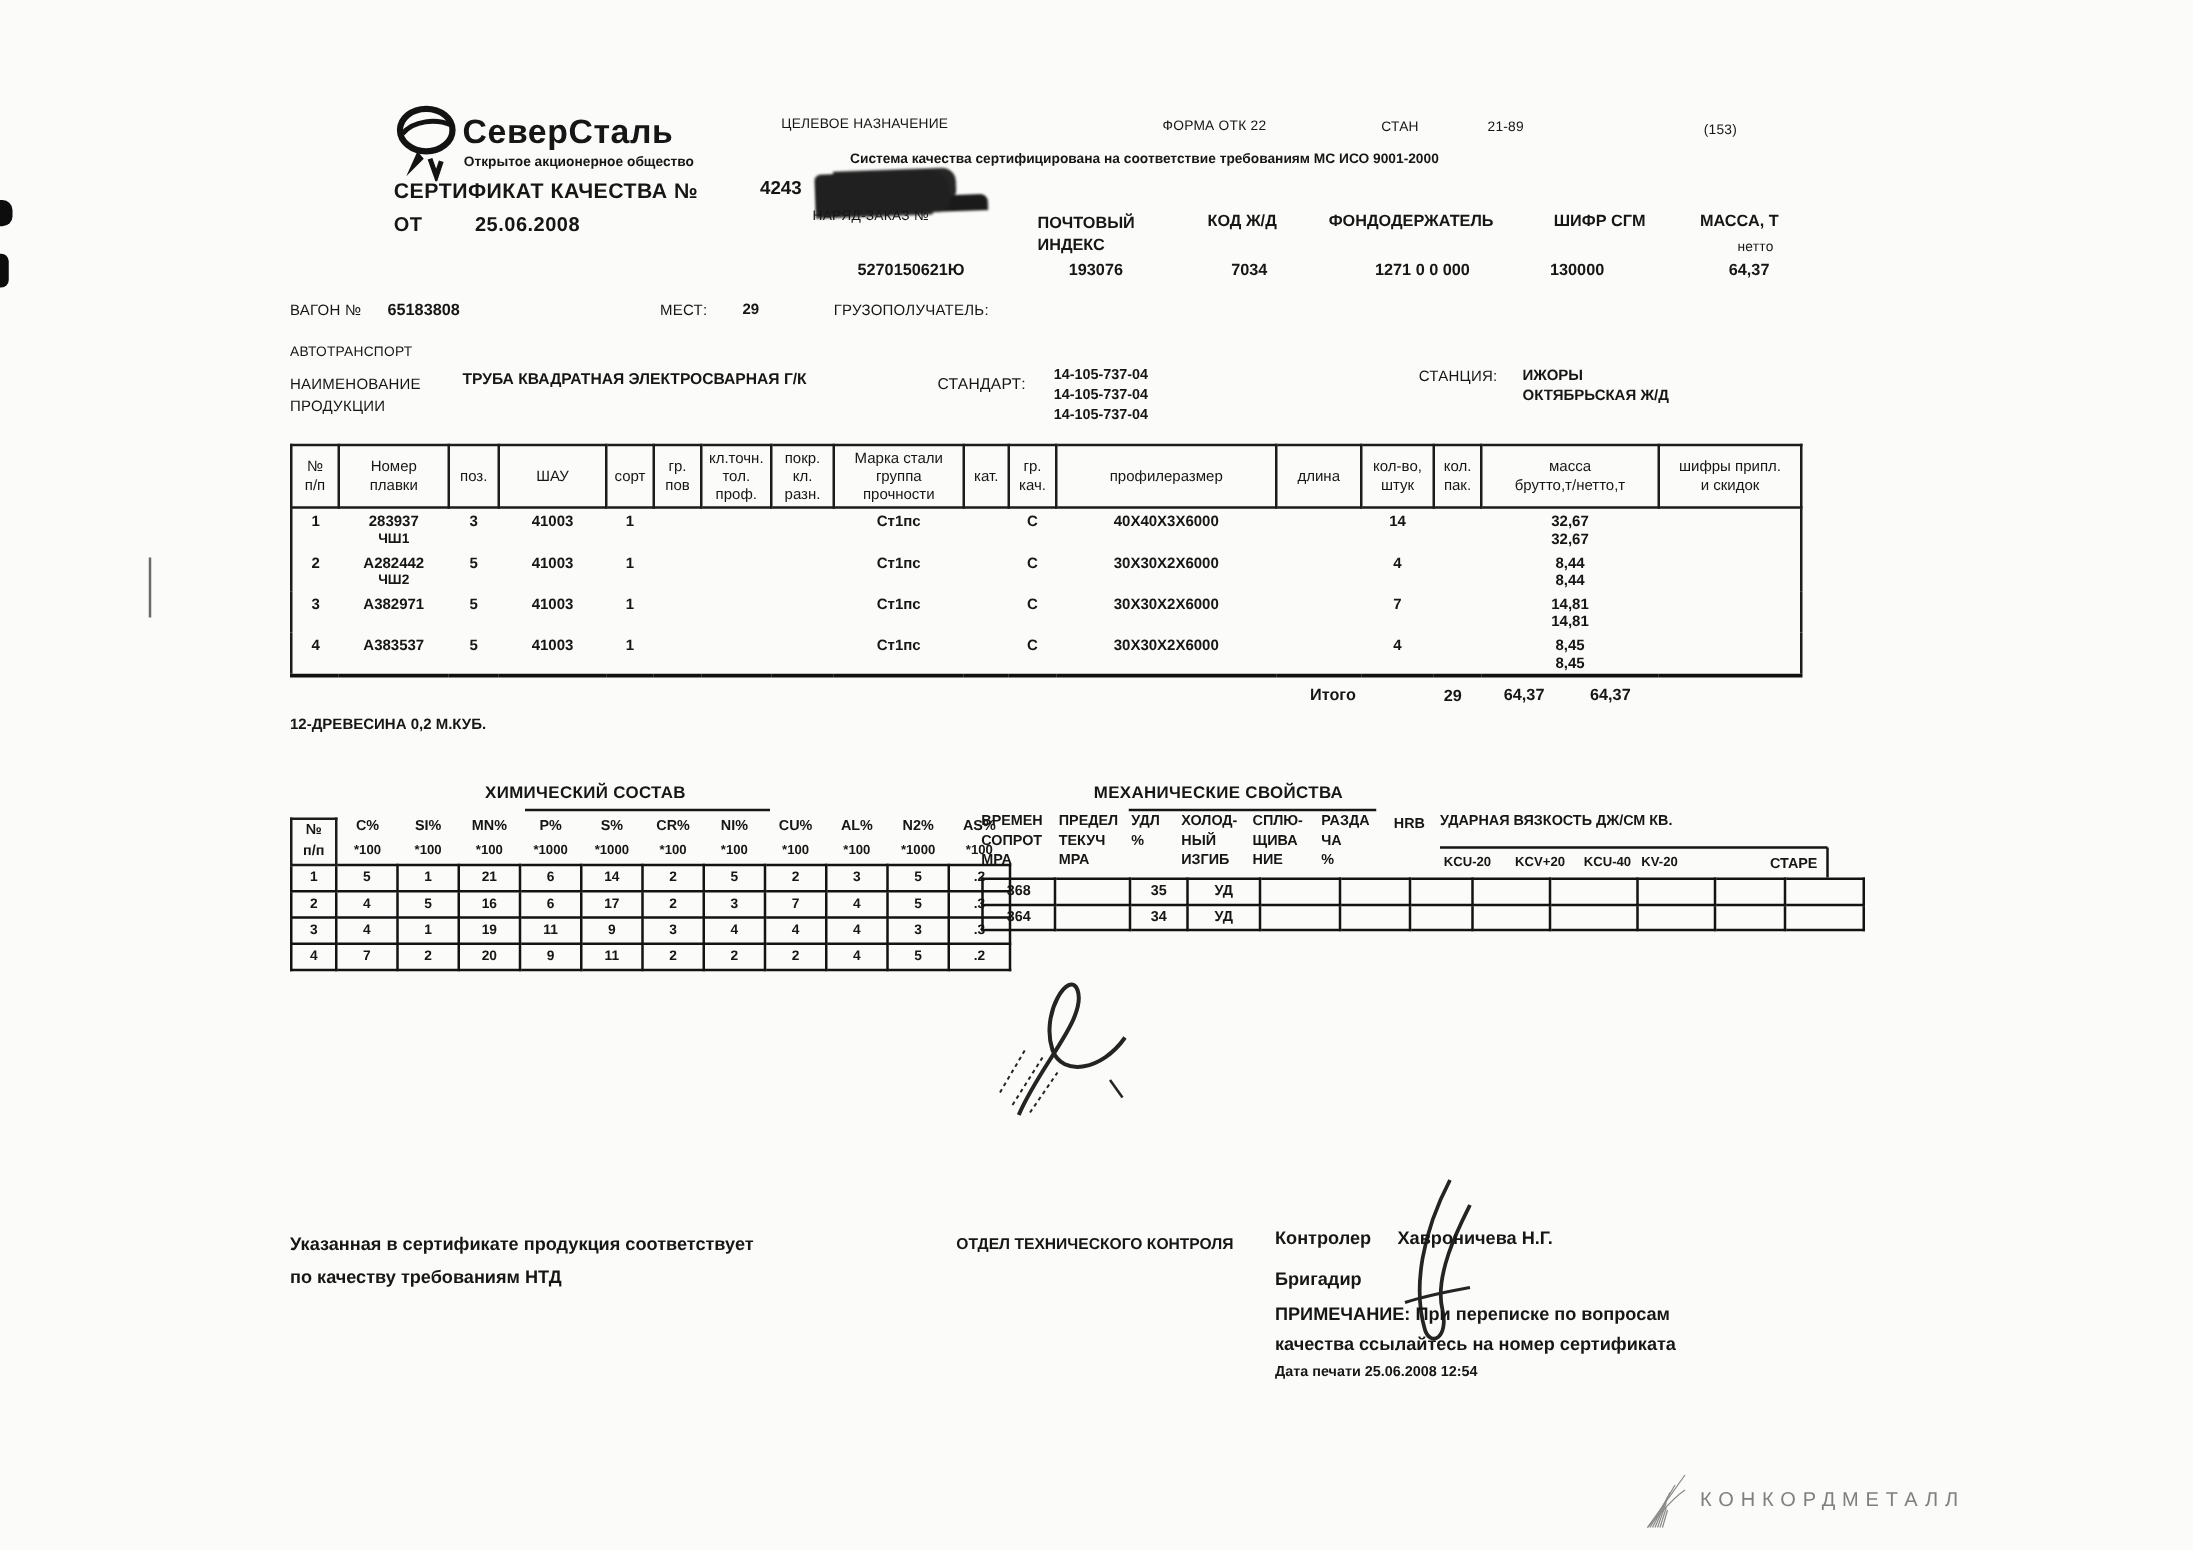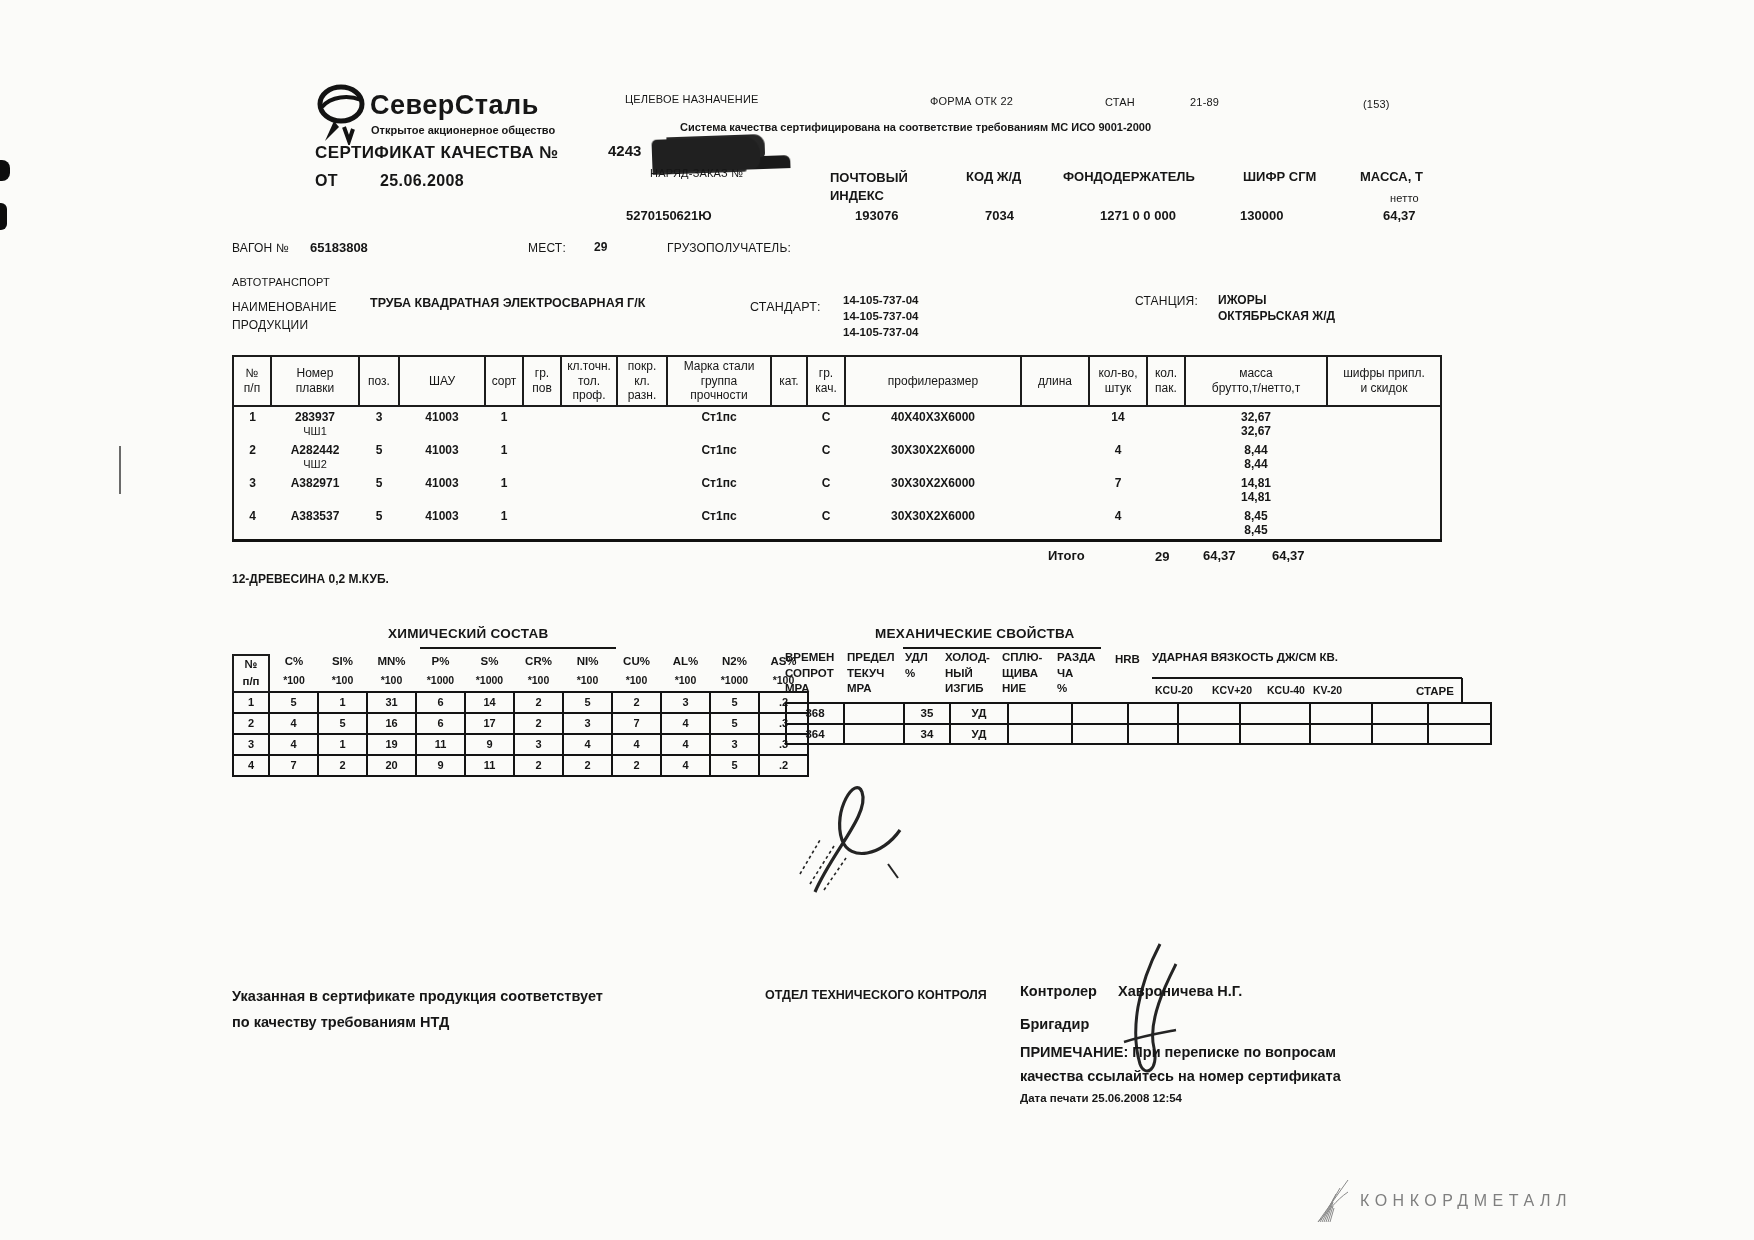--- a/index.html
+++ b/index.html
@@ -17,21 +17,21 @@
   .secmt{font-size:13.5px;font-weight:700;letter-spacing:.3px;}
   .rule{position:absolute;background:#161616;height:2px;}
   
   table.main{border-collapse:collapse;table-layout:fixed;width:1208px;}
   table.main thead td{border:2px solid #1c1c1c;font-size:12px;font-weight:400;
      text-align:center;vertical-align:middle;padding:2px 1px;line-height:1.22;}
   table.main tbody{border-left:2px solid #1c1c1c;border-right:2px solid #1c1c1c;
      border-bottom:3px solid #111;}
   table.main tbody td{font-size:12px;font-weight:700;text-align:center;
      vertical-align:top;padding-top:4px;height:28px;line-height:1.15;}
-  .heat2{font-size:11px;font-weight:400;}
+  .heat2{font-size:11px;font-weight:700;}
   .twoval{display:flex;justify-content:space-around;flex-direction:column;}
   
   table.chem{border-collapse:collapse;table-layout:fixed;}
   table.chem td{text-align:center;}
   table.chem tr.hd td{border:none;font-weight:700;vertical-align:top;padding:0;}
   table.chem tr.hd td .el{font-size:11.5px;font-weight:700;margin-bottom:7px;}
   table.chem tr.hd td .mu{font-size:10.5px;font-weight:700;}
   table.chem tr.hd td.nbox{border:2px solid #1c1c1c;font-size:11.5px;line-height:1.5;}
   table.chem tr.bd td{border:2px solid #131313;font-size:11px;font-weight:700;height:17px;}
   
@@ -79,21 +79,21 @@
 
   <div class="abs lab" style="left:650px;top:167px;">НАРЯД-ЗАКАЗ №</div>
   <div class="abs lab13 prew" style="left:830px;top:169px;line-height:1.35;">ПОЧТОВЫЙ
 ИНДЕКС</div>
   <div class="abs lab13" style="left:966px;top:169px;">КОД Ж/Д</div>
   <div class="abs lab13" style="left:1063px;top:169px;">ФОНДОДЕРЖАТЕЛЬ</div>
   <div class="abs lab13" style="left:1243px;top:169px;">ШИФР СГМ</div>
   <div class="abs lab13" style="left:1360px;top:169px;">МАССА, Т</div>
   <div class="abs lab" style="left:1390px;top:192px;">нетто</div>
 
-  <div class="abs val" style="left:626px;top:208px;">5270150621Ю</div>
+  <div class="abs val" style="left:686px;top:208px;">5270150621Ю</div>
   <div class="abs val" style="left:855px;top:208px;">193076</div>
   <div class="abs val" style="left:985px;top:208px;">7034</div>
   <div class="abs val" style="left:1100px;top:208px;">1271 0 0 000</div>
   <div class="abs val" style="left:1240px;top:208px;">130000</div>
   <div class="abs val" style="left:1383px;top:208px;">64,37</div>
 
   <div class="abs lab" style="left:232px;top:241px;font-size:12px;">ВАГОН №</div>
   <div class="abs val" style="left:310px;top:240px;">65183808</div>
   <div class="abs lab" style="left:528px;top:241px;font-size:12px;">МЕСТ:</div>
   <div class="abs val" style="left:594px;top:240px;font-size:12px;">29</div>
@@ -346,21 +346,21 @@
           </td>
       <td>
             <div class="el">AS%</div>
             <div class="mu">*100</div>
           </td>
     </tr>
     <tr class="bd">
       <td>1</td>
           <td>5</td>
           <td>1</td>
-          <td>31</td>
+          <td>21</td>
           <td>6</td>
           <td>14</td>
           <td>2</td>
           <td>5</td>
           <td>2</td>
           <td>3</td>
           <td>5</td>
           <td>.2</td>
     </tr>
     <tr class="bd">

